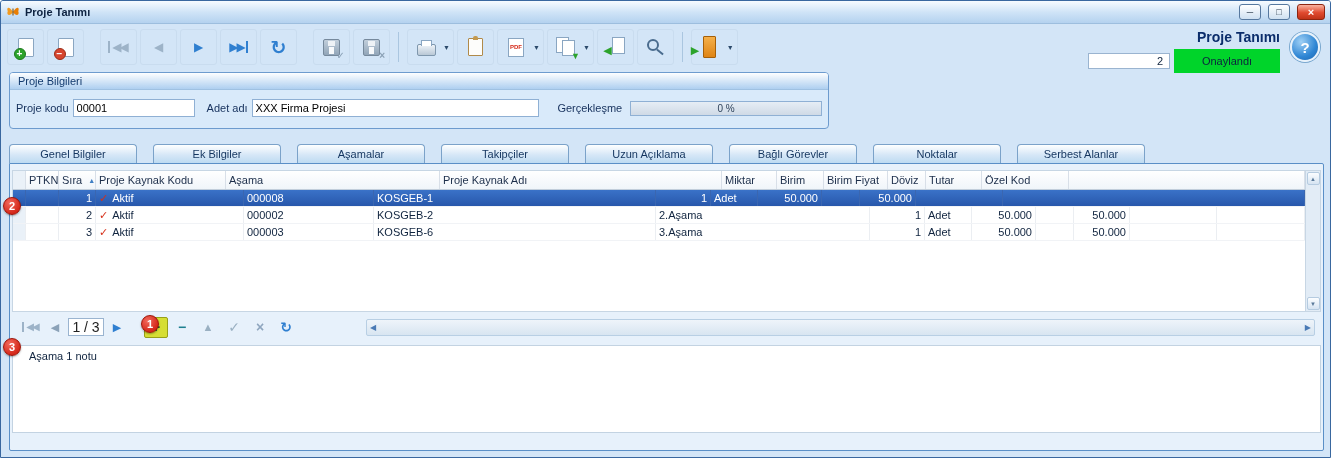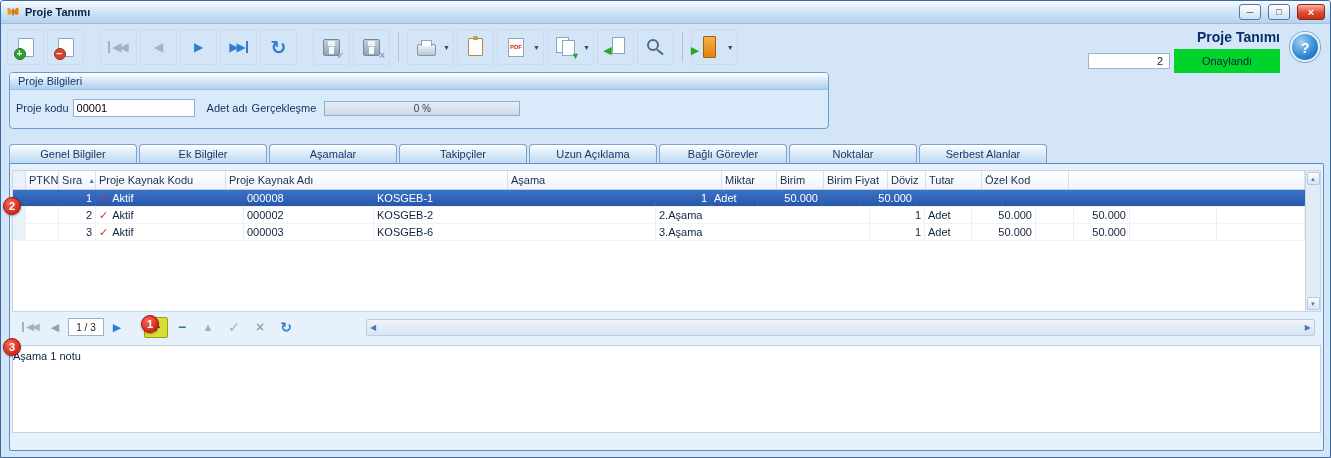--- a/index.html
+++ b/index.html
@@ -67,21 +67,21 @@
   .group-header{height:17px;background:linear-gradient(#fdfeff,#aecff0);display:flex;align-items:center;padding:0 8px;color:#123a6e;border-bottom:1px solid #9fc1e2}
   .group-body{display:flex;align-items:center;padding:9px 6px 0 6px;gap:4px}
   .lbl{color:#15305c;white-space:nowrap}
   .inp{height:18px;border:1px solid #8fb0d4;background:#fff;font:11px "Liberation Sans","DejaVu Sans",sans-serif;padding:0 3px;color:#000}
   .inp.code{width:122px;margin-right:8px}
   .inp.name{width:294px;margin-right:14px}
   .progress{width:196px;height:15px;border:1px solid #8fb0d4;background:linear-gradient(#e6edf5,#cfdae6);display:flex;align-items:center;justify-content:center;font-size:10px;color:#30445c;margin-left:4px}
 
   
   .tabs{position:absolute;left:8px;top:142px;display:flex;height:22px;z-index:4}
-  .tab{min-width:128px;height:19px;margin-top:1px;padding:0 8px;margin-right:2px;display:flex;align-items:center;justify-content:center;background:linear-gradient(#feffff,#d6e7f7 55%,#bddbf2);border:1px solid #7ba2c9;border-bottom:none;border-radius:4px 4px 0 0;color:#14355f;cursor:default}
+  .tab{min-width:128px;height:19px;margin-top:1px;padding:0 8px;margin-right:16px;display:flex;align-items:center;justify-content:center;background:linear-gradient(#feffff,#d6e7f7 55%,#bddbf2);border:1px solid #7ba2c9;border-bottom:none;border-radius:4px 4px 0 0;color:#14355f;cursor:default}
   .tab.active{height:22px;margin-top:0;background:linear-gradient(#fff9d0,#ffe14d 45%,#f3cd17);position:relative;z-index:6}
 
   
   .panel{position:absolute;left:8px;top:162px;width:1315px;height:288px;background:#e7f1fb;border:1px solid #5a8fc7;border-radius:0 2px 2px 2px}
 
   
   .gridwrap{position:absolute;left:2px;top:6px;right:2px;height:142px;background:#fff;border:1px solid #c7d6e4;display:flex}
   .gridmain{flex:1;overflow:hidden}
   .vscroll{width:15px;background:#e2ecf6;border-left:1px solid #c7d6e4;display:flex;flex-direction:column;justify-content:space-between;align-items:center}
   .vs-btn{width:13px;height:13px;display:flex;align-items:center;justify-content:center;font-size:6px;color:#5a7a9a;background:linear-gradient(#fbfdff,#d6e4f2);border:1px solid #b5cbe0;border-radius:2px;margin:1px;cursor:default}
@@ -97,34 +97,34 @@
   .w-ptk{width:33px}.w-sira{width:37px}.w-durum{width:148px}.w-kod{width:130px}.w-ad{width:282px}.w-asama{width:214px}.w-miktar{width:55px}.w-birim{width:47px}.w-fiyat{width:64px}.w-doviz{width:38px}.w-tutar{width:56px}.w-ozel{width:87px}
   .w-fill{flex:1;border-right:none}
   .num{justify-content:flex-end}
   .check{color:#d6301a;font-weight:bold;margin-right:4px;font-size:11px}
   .sort{color:#3f7fc4;font-size:7px;margin-left:6px}
 
   
   .navigator{position:absolute;left:10px;top:151px;right:8px;height:24px;display:flex;align-items:center;gap:2px}
   .nv{width:22px;height:20px;display:flex;align-items:center;justify-content:center;font-size:11px;color:#8ba2b8;cursor:default}
   .nv.blue{color:#2f7fd0}
-  .nv-page{width:36px;height:18px;background:#fff;border:1px solid #9ab4d0;display:flex;align-items:center;justify-content:center;font-size:10px;color:#222}
+  .nv-page{width:36px;height:18px;background:#fff;border:1px solid #9ab4d0;display:flex;align-items:center;justify-content:center;font-size:14px;color:#222}
   .nv-act{width:24px;height:21px;display:flex;align-items:center;justify-content:center;font-size:14px;font-weight:bold;cursor:default}
   .nv-plus{background:#d6de33;border:1px solid #97a018;color:#155a2e;border-radius:2px}
   .nv-minus{color:#1d7f8f}
   .nv-up{color:#9ab0c2;font-size:11px}
   .nv-ok{color:#9ab0c2}
   .nv-x{color:#8fa6bf}
   .nv-ref{color:#2f7fd0}
   .nv-spacer{width:12px}
   .hscroll{flex:1;margin-left:66px;height:17px;background:linear-gradient(#eef4fa,#d8e5f1);border:1px solid #b8cfe4;border-radius:2px;display:flex;align-items:center;justify-content:space-between;padding:0 3px}
   .hs-btn{font-size:8px;color:#4a7ab5;cursor:default}
 
   
-  .notes{position:absolute;left:2px;top:181px;right:2px;height:88px;background:#fff;border:1px solid #c3d3e2;padding:4px 0;color:#10243f}
+  .notes{position:absolute;left:2px;top:181px;right:2px;height:88px;background:#fff;border:1px solid #c3d3e2;padding:4px 16px;color:#10243f}
 
   
   .annot{position:absolute;width:18px;height:18px;border-radius:50%;background:radial-gradient(circle at 35% 30%,#f2695c,#d5281a 70%);border:1px solid #9e1408;color:#fff;font-size:11px;font-weight:bold;display:flex;align-items:center;justify-content:center;z-index:60;box-shadow:0 1px 2px rgba(0,0,0,.35)}
   .annot.a1{left:140px;top:314px}
   .annot.a2{left:2px;top:196px}
   .annot.a3{left:2px;top:337px}
 </style>
 </head>
 <body>
 
@@ -238,20 +238,21 @@
     </div>
     <div class="help-btn">?</div>
   </div>
 
   <div class="group">
     <div class="group-header">Proje Bilgileri</div>
     <div class="group-body">
       <span class="lbl">Proje kodu</span>
       <input class="inp code" value="00001" style="">
       <span class="lbl">Adet adı</span>
+      <input class="inp name" value="XXX Firma Projesi" style="">
       <span class="lbl">Gerçekleşme</span>
       <div class="progress">
           <span>0 %</span>
         </div>
     </div>
   </div>
 
   <div class="tabs">
     <div class="tab">Genel Bilgiler</div>
     <div class="tab">Ek Bilgiler</div>
@@ -268,22 +269,22 @@
     <div class="gridwrap">
       <div class="gridmain">
         <div class="ghead">
           <div class="col w-ind"></div>
           <div class="col w-ptk">PTKNo</div>
           <div class="col w-sira">
               <span>Sıra</span>
               <span class="sort">▲</span>
             </div>
           <div class="col w-kod">Proje Kaynak Kodu</div>
+          <div class="col w-asama">Aşama</div>
           <div class="col w-ad">Proje Kaynak Adı</div>
-          <div class="col w-asama">Aşama</div>
           <div class="col w-miktar">Miktar</div>
           <div class="col w-birim">Birim</div>
           <div class="col w-fiyat">Birim Fiyat</div>
           <div class="col w-doviz">Döviz</div>
           <div class="col w-tutar">Tutar</div>
           <div class="col w-ozel">Özel Kod</div>
           <div class="col w-fill"></div>
         </div>
 
         <div class="grow selected">

